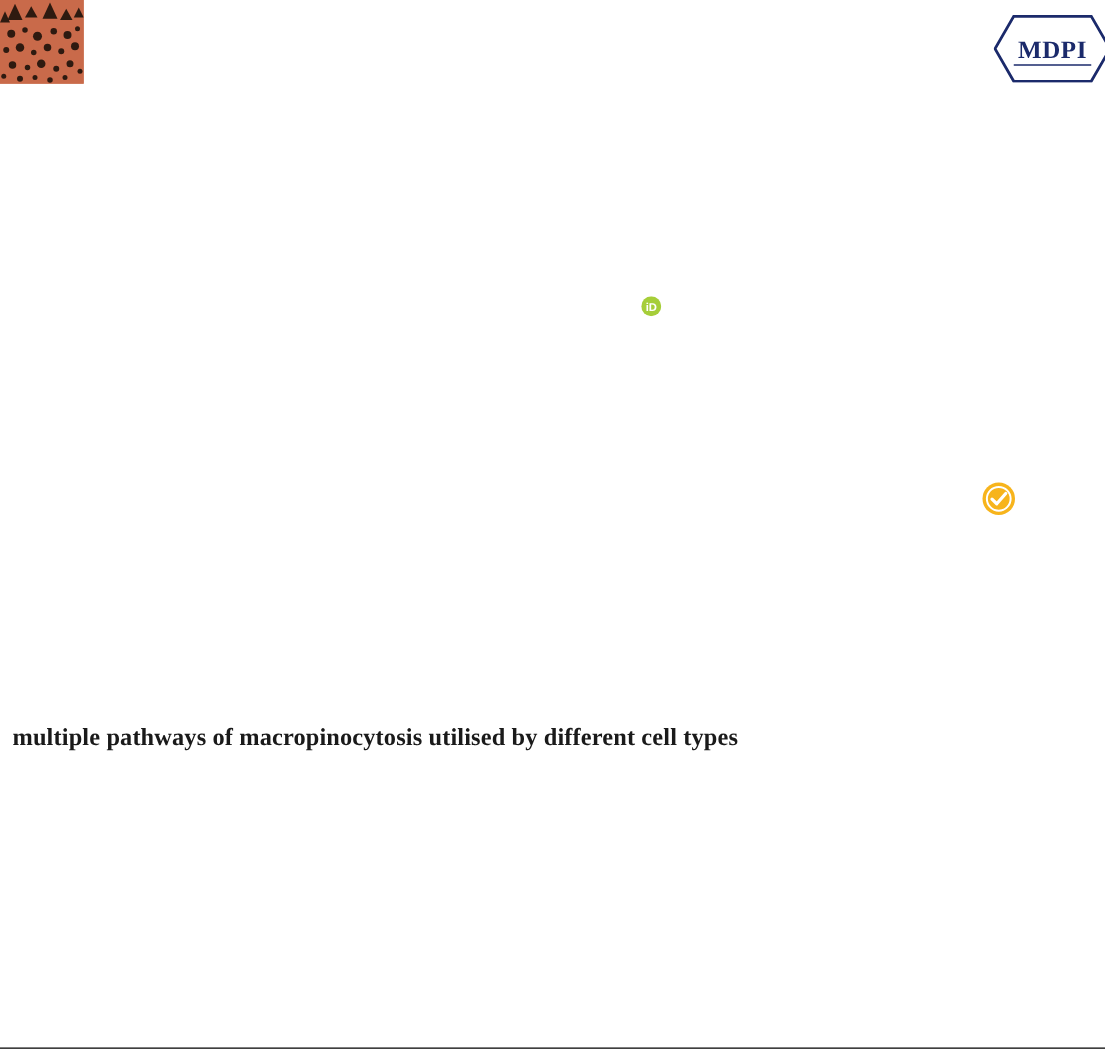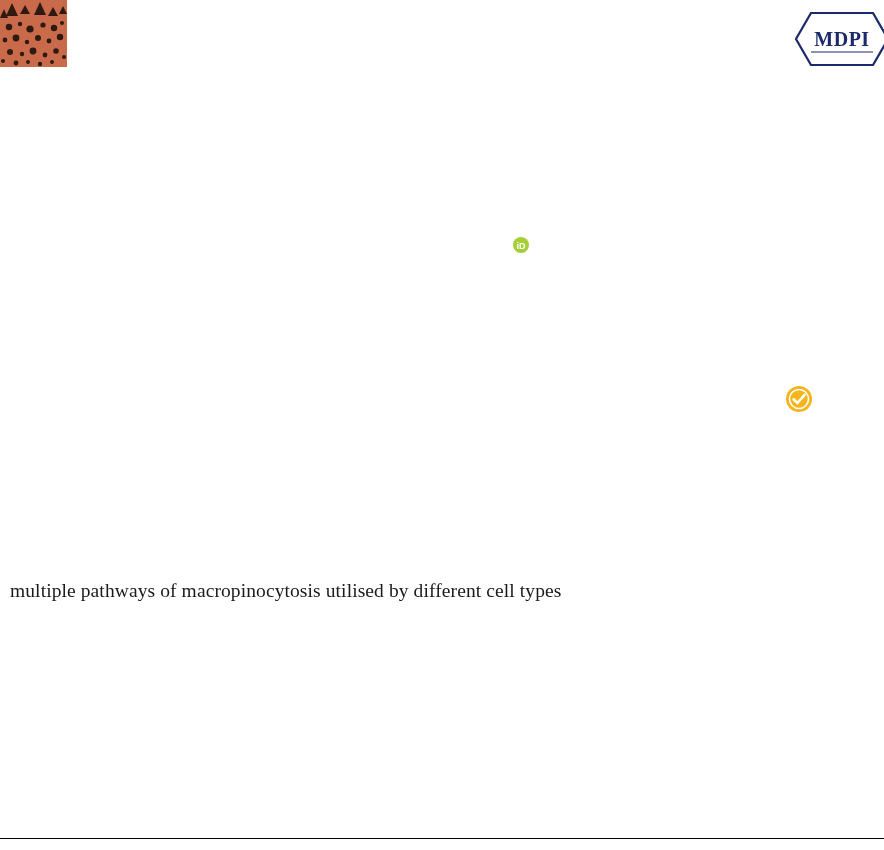--- a/index.html
+++ b/index.html
@@ -63,20 +63,21 @@
     position: absolute;
     left: 10px;
     top: 578px;
     width: 860px;
     font-family: "Liberation Serif", serif;
     font-size: 19.5px;
     line-height: 26px;
     color: #1a1a1a;
     letter-spacing: 0.1px;
     white-space: nowrap;
+    font-weight: bold;
   }
 
   
   .footer-rule {
     position: absolute;
     left: 0;
     top: 838px;
     width: 884px;
     height: 1px;
     background: #000000;

